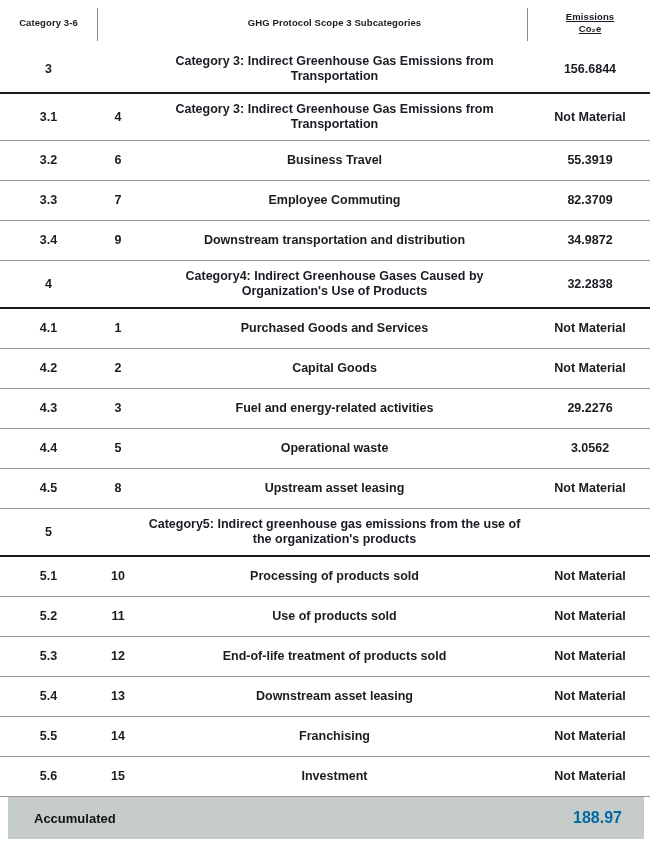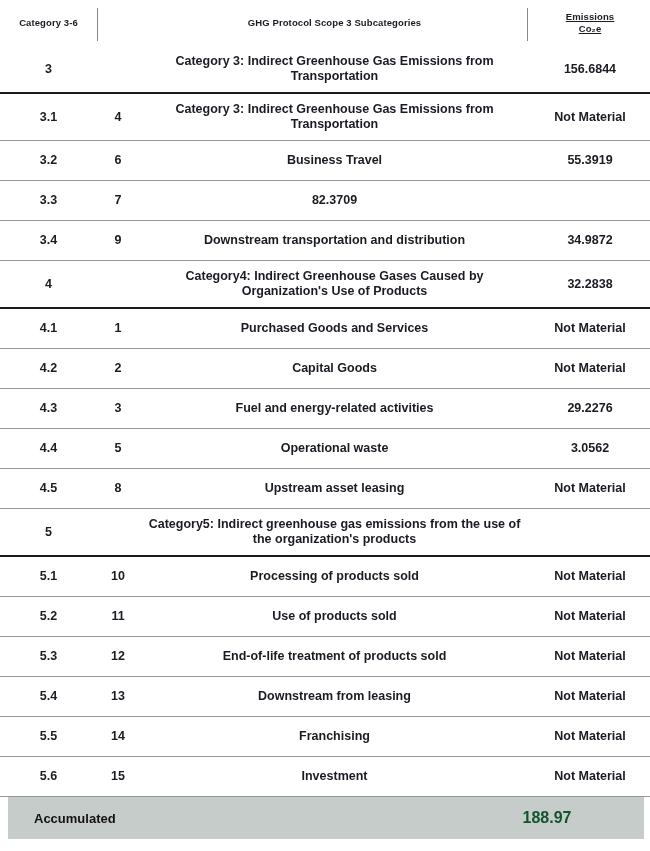--- a/index.html
+++ b/index.html
@@ -72,24 +72,24 @@
   }
   .footer-label {
     padding-left: 26px;
     font-size: 13px;
     font-weight: bold;
     color: #121212;
   }
   .footer-value {
     width: 150px;
     margin-right: 22px;
-    text-align: center;
+    text-align: right;
     font-size: 16px;
     font-weight: bold;
-    color: #14532d;
+    color: #0369a1;
   }
 </style>
 </head>
 <body>
 
 <div class="report">
 
   <div class="grid-row header-row">
     <div class="hdr-cell">Category 3-6</div>
     <div class="hdr-cell"></div>
@@ -117,20 +117,21 @@
   </div>
       <div class="grid-row row sub">
     <div class="cell">3.2</div>
     <div class="cell">6</div>
     <div class="cell">Business Travel</div>
     <div class="cell">55.3919</div>
   </div>
       <div class="grid-row row sub">
     <div class="cell">3.3</div>
     <div class="cell">7</div>
+    <div class="cell">Employee Commuting</div>
     <div class="cell">82.3709</div>
   </div>
       <div class="grid-row row sub">
     <div class="cell">3.4</div>
     <div class="cell">9</div>
     <div class="cell">Downstream transportation and distribution</div>
     <div class="cell">34.9872</div>
   </div>
       <div class="grid-row row category">
     <div class="cell">4</div>
@@ -187,21 +188,21 @@
   </div>
       <div class="grid-row row sub">
     <div class="cell">5.3</div>
     <div class="cell">12</div>
     <div class="cell">End-of-life treatment of products sold</div>
     <div class="cell">Not Material</div>
   </div>
       <div class="grid-row row sub">
     <div class="cell">5.4</div>
     <div class="cell">13</div>
-    <div class="cell">Downstream from leasing</div>
+    <div class="cell">Downstream asset leasing</div>
     <div class="cell">Not Material</div>
   </div>
       <div class="grid-row row sub">
     <div class="cell">5.5</div>
     <div class="cell">14</div>
     <div class="cell">Franchising</div>
     <div class="cell">Not Material</div>
   </div>
       <div class="grid-row row sub">
     <div class="cell">5.6</div>

